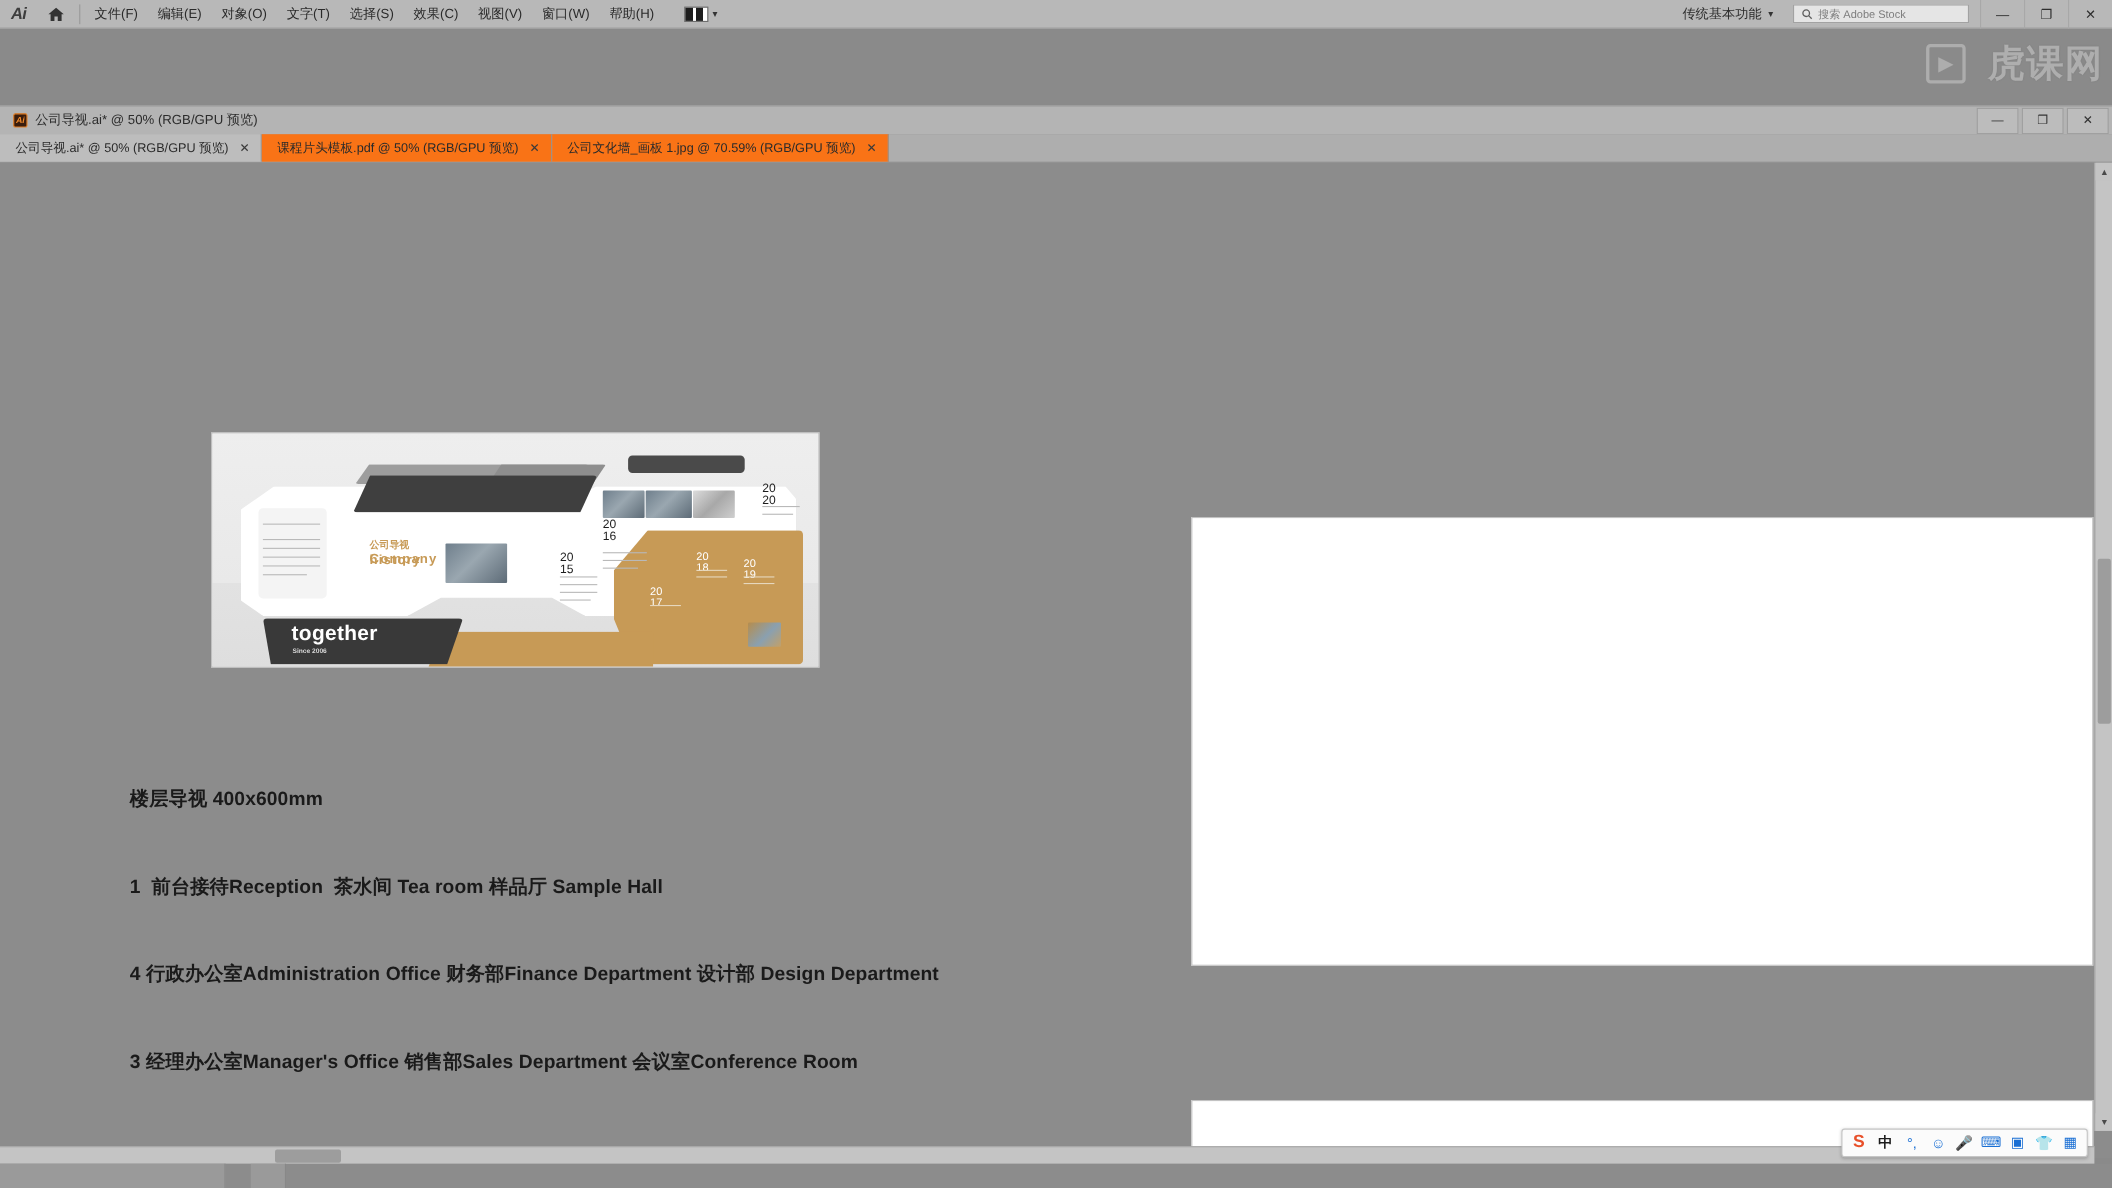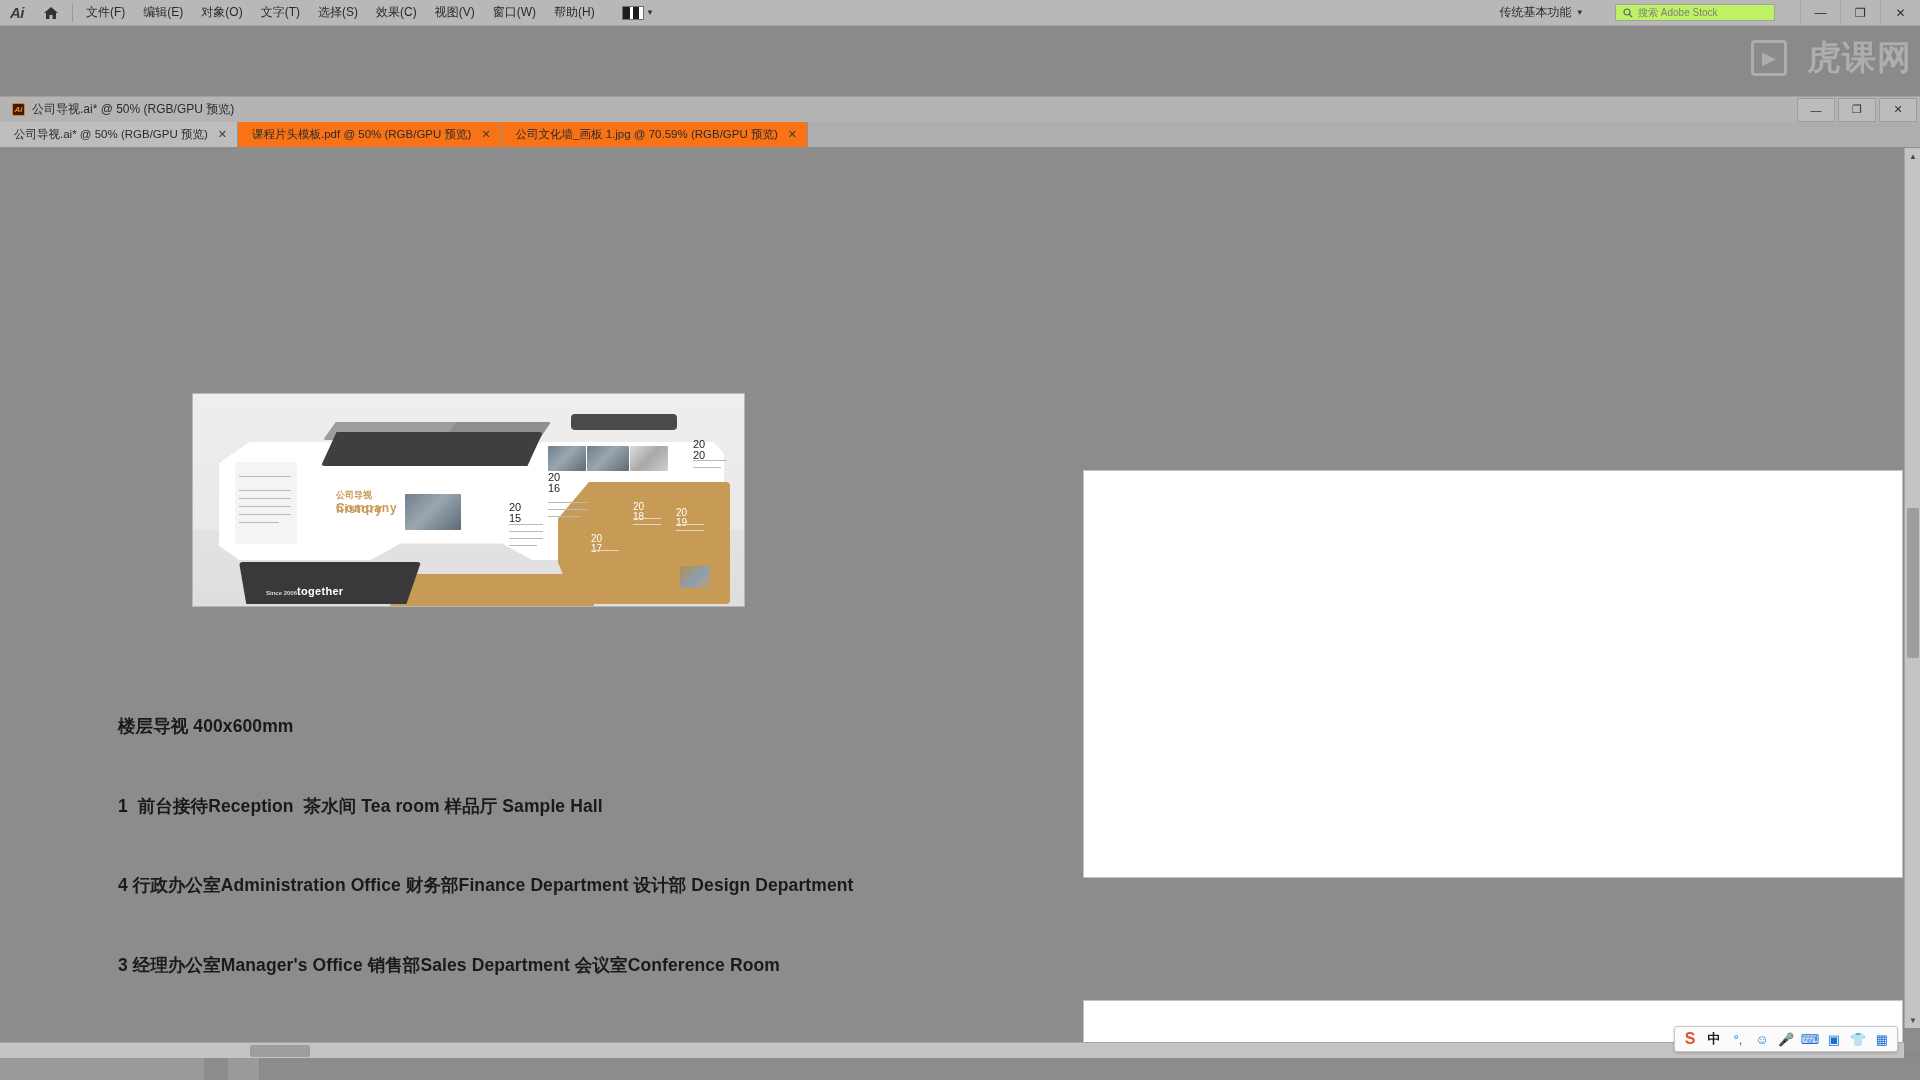--- a/index.html
+++ b/index.html
@@ -51,22 +51,22 @@
   }
   .menubar-right {
     margin-left: auto; display: flex; align-items: center; height: 26px;
   }
   .workspace-sel {
     display: flex; align-items: center; gap: 6px;
     font-size: 12px; color: #2b2b2b; padding: 0 8px; justify-content: space-between;
   }
   .stock-search {
     display: flex; align-items: center; gap: 5px;
-    background: #bef264; border: 1px solid #a2a2a2;
-    height: 17px; padding: 0 7px; margin: 0 25px;
+    background: #e5e5e5; border: 1px solid #a2a2a2;
+    height: 17px; padding: 0 7px; margin: 0 10px;
     min-width: 160px;
   }
   .stock-search .ph { font-size: 10px; color: #7d7d7d; white-space: nowrap; }
   .wincontrols { display: flex; height: 26px; }
   .wc {
     width: 40px; height: 26px;
     display: flex; align-items: center; justify-content: center;
     font-size: 12px; color: #2e2e2e;
     border-left: 1px solid #a8a8a8;
   }
@@ -204,22 +204,22 @@
     background:#f4f4f4; border-radius: 4px;
   }
   
   .together-block {
     left: 46px; top: 168px; width: 182px; height: 42px;
     background:#393939;
     clip-path: polygon(0 0, 100% 0, 92% 100%, 4% 100%);
     border-radius: 4px;
   }
   .together-txt {
-    position:absolute; left:72px; top:191px;
-    color:#fff; font-weight:bold; font-size:11px; letter-spacing:.3px;margin-left:32px;
+    position:absolute; left:72px; top:172px;
+    color:#fff; font-weight:bold; font-size:19px; letter-spacing:.3px;
   }
   .since-txt {
     position:absolute; left:73px; top:196px;
     color:#d8d8d8; font-size:6px; font-weight:bold;
   }
   
   .tan-band {
     left: 196px; top: 180px; width: 205px; height: 34px;
     background:#c79a56;
     clip-path: polygon(6% 0, 100% 0, 100% 100%, 0 100%);

